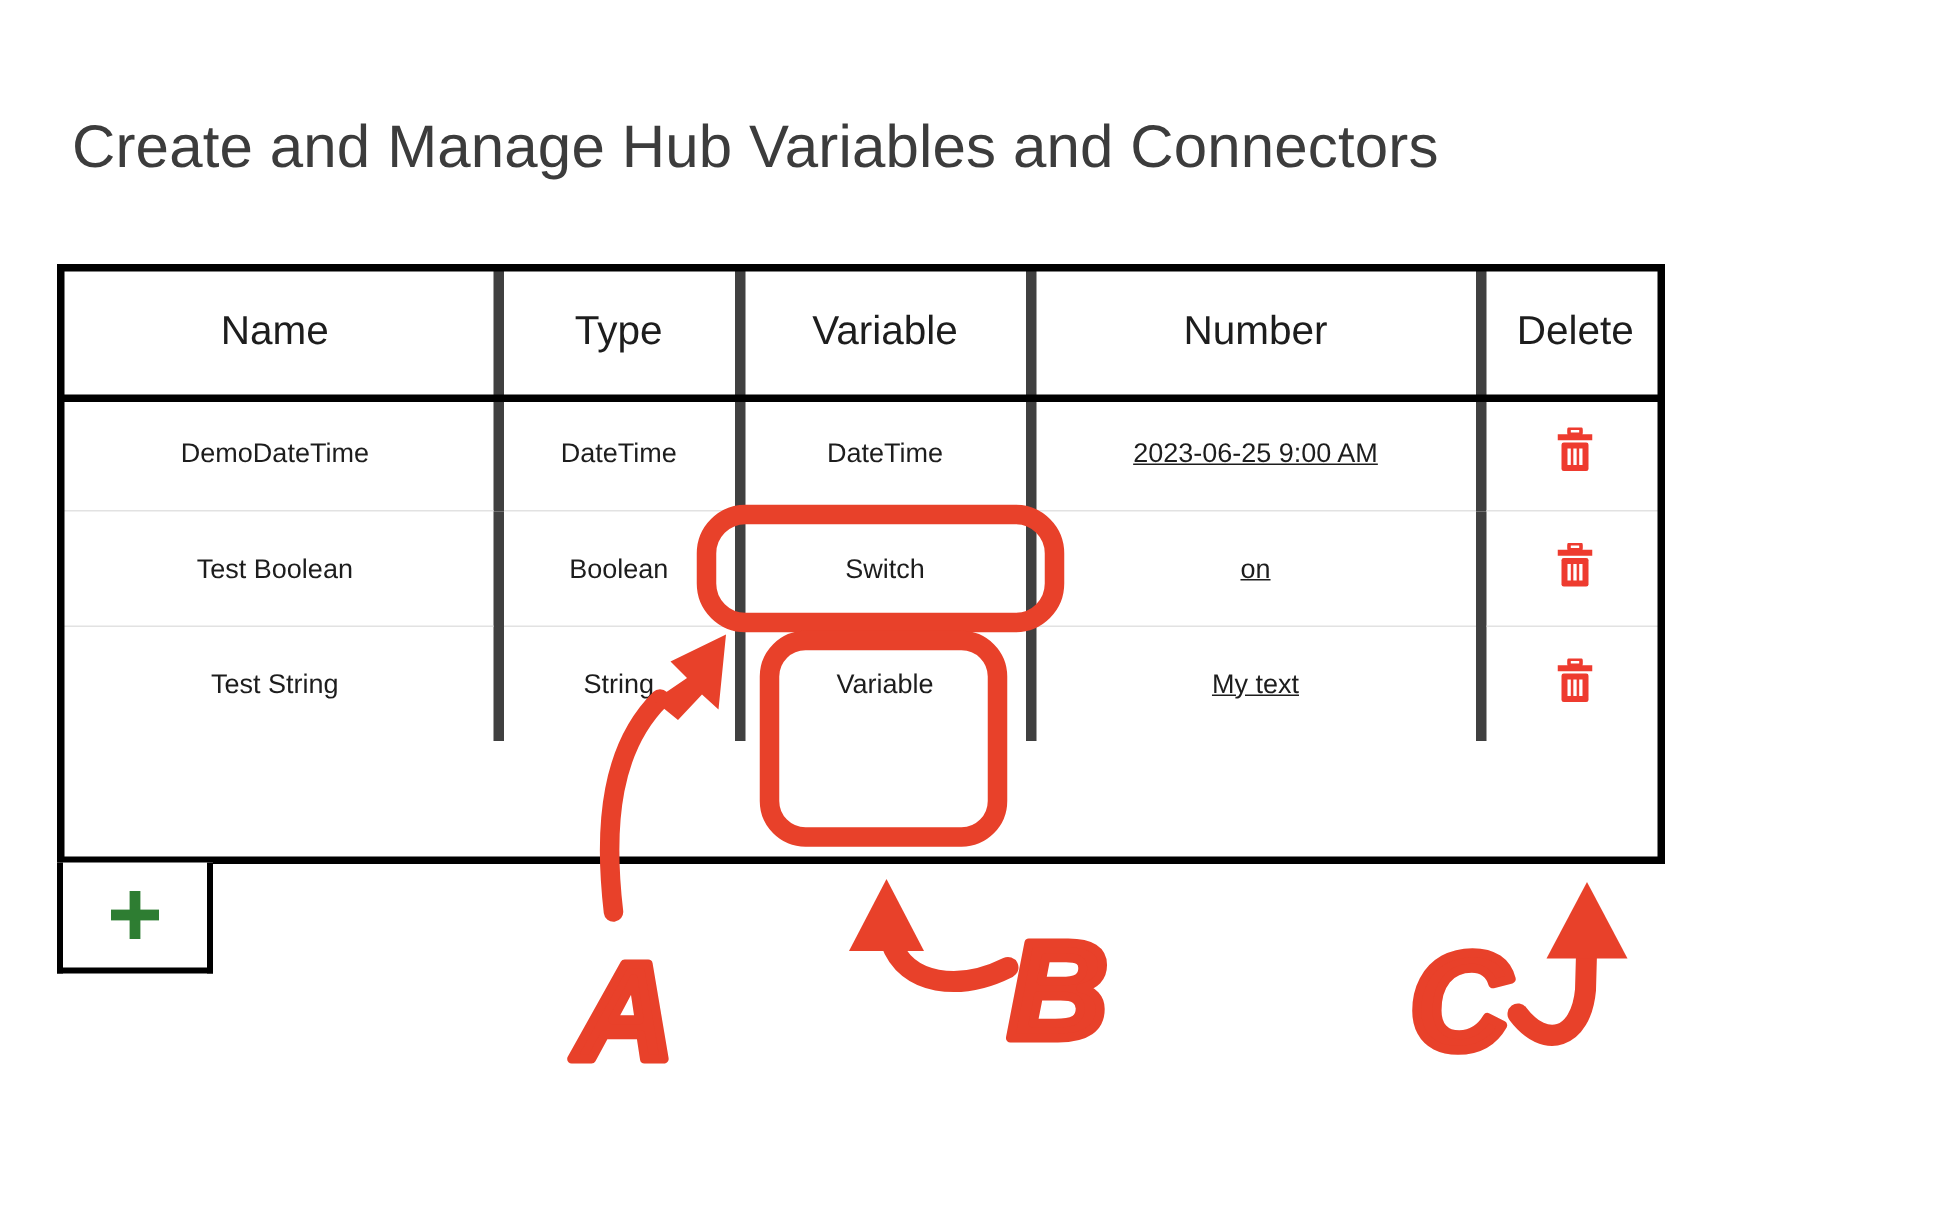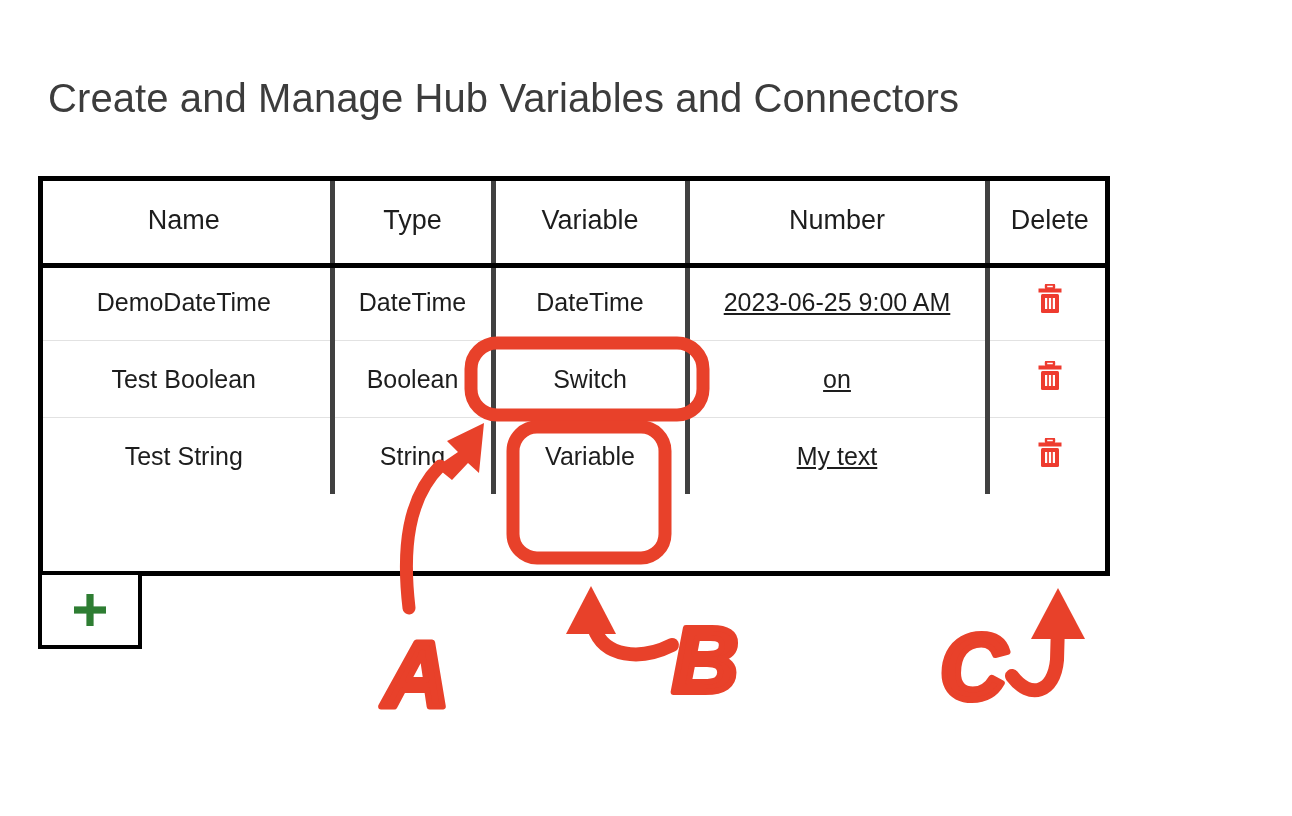--- a/index.html
+++ b/index.html
@@ -40,38 +40,38 @@
   #var-table col.c-name      { width: 294px; }
   #var-table col.c-type      { width: 161px; }
   #var-table col.c-connector { width: 194px; }
   #var-table col.c-value     { width: 300px; }
   #var-table col.c-delete    { width: 123px; }
 
   #var-table th,
   #var-table td {
     text-align: center;
     vertical-align: middle;
-    border-left: 5px solid #404040;
+    border-left: 7px solid #404040;
     border-right: 1px solid #dcdcdc;
     padding: 0;
   }
   #var-table th:first-child,
   #var-table td:first-child { border-left: none; }
   #var-table th:last-child,
   #var-table td:last-child  { border-right: none; }
 
   #var-table thead th {
     height: 88px;
     font-size: 27px;
     font-weight: 400;
     color: #1d1d1d;
   }
   #var-table tbody td {
     height: 76px;
-    font-size: 25px;
+    font-size: 18px;
     color: #1d1d1d;
     border-top: 1px solid #e2e2e2;
   }
   #var-table tbody tr:first-child td { border-top: none; }
 
   .cell-connector { color: #4285c8; }
   .cell-connector.is-create { color: #2e7d32; }
   .cell-value     { color: #7b1fa2; text-decoration: underline; }
 
   

